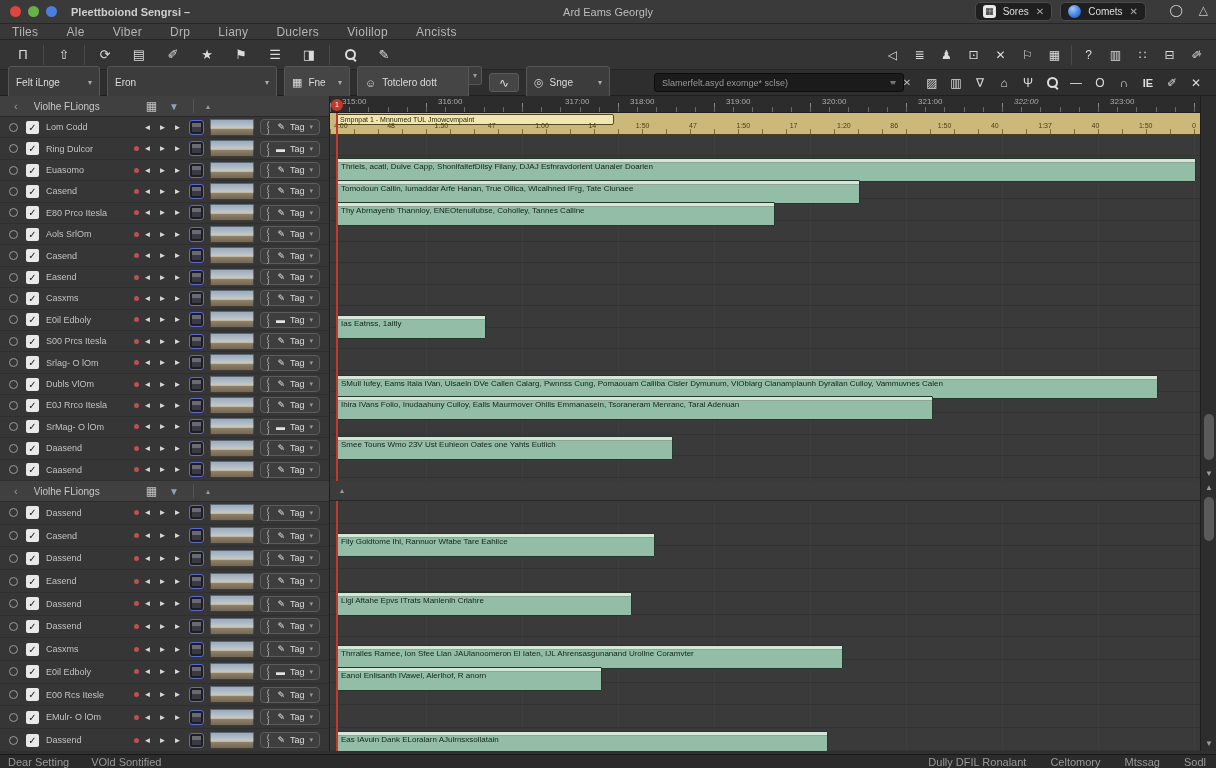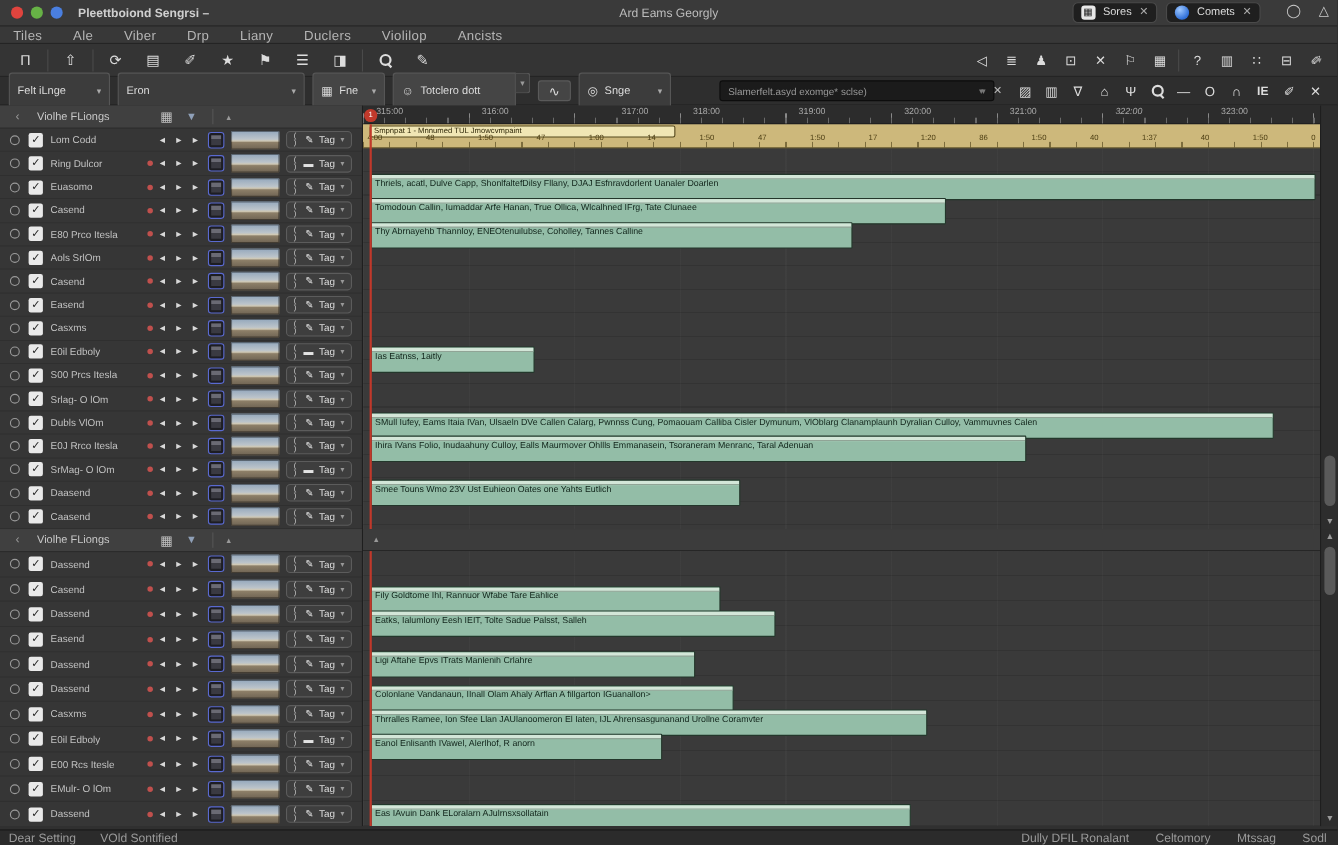--- a/index.html
+++ b/index.html
@@ -905,31 +905,23 @@
       </div>
       <div class="tl-col">
         <div class="head-spacer">
           <span class="hs-caret">▴</span>
         </div>
         <div class="lanes">
             <div class="clip" style="top: 32px; width: 318px;">
               <div class="clip-top"></div>
               <div class="clip-text">Fily Goldtome Ihl, Rannuor Wfabe Tare Eahlice</div>
             </div>
-            <div class="clip" style="top: 54px; width: 368px;">
-              <div class="clip-top"></div>
-              <div class="clip-text">Eatks, Ialumlony Eesh IEIT, Tolte Sadue Palsst, Salleh</div>
-            </div>
             <div class="clip" style="top: 91px; width: 295px;">
               <div class="clip-top"></div>
               <div class="clip-text">Ligi Aftahe Epvs ITrats Manlenih Crlahre</div>
-            </div>
-            <div class="clip" style="top: 122px; width: 330px;">
-              <div class="clip-top"></div>
-              <div class="clip-text">Colonlane Vandanaun, IInall Olam Ahaly Arflan A fillgarton IGuanallon&gt;</div>
             </div>
             <div class="clip" style="top: 144px; width: 506px;">
               <div class="clip-top"></div>
               <div class="clip-text">Thrralles Ramee, Ion Sfee Llan JAUlanoomeron El Iaten, IJL Ahrensasgunanand Urollne Coramvter</div>
             </div>
             <div class="clip" style="top: 166px; width: 265px;">
               <div class="clip-top"></div>
               <div class="clip-text">Eanol Enlisanth IVawel, Alerlhof, R anorn</div>
             </div>
             <div class="clip" style="top: 230px; width: 491px;">

